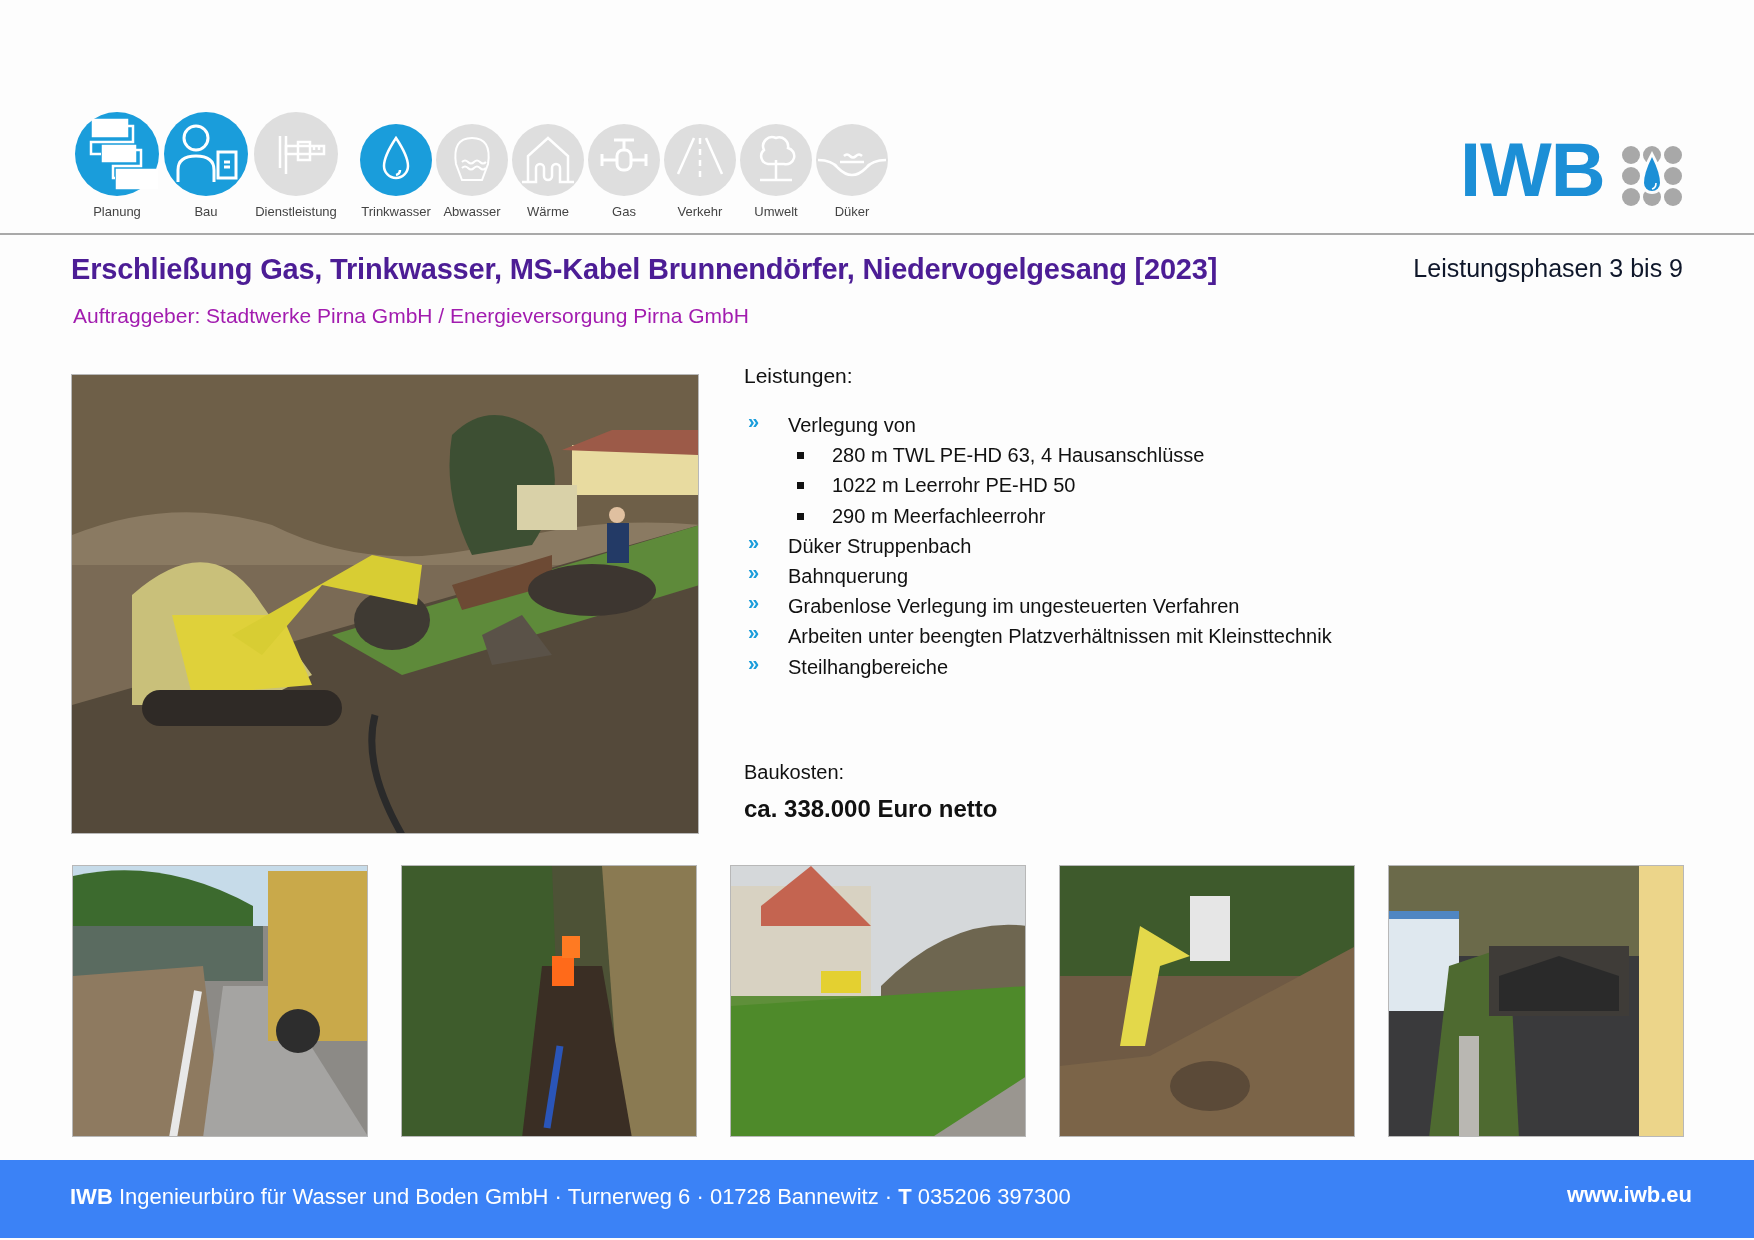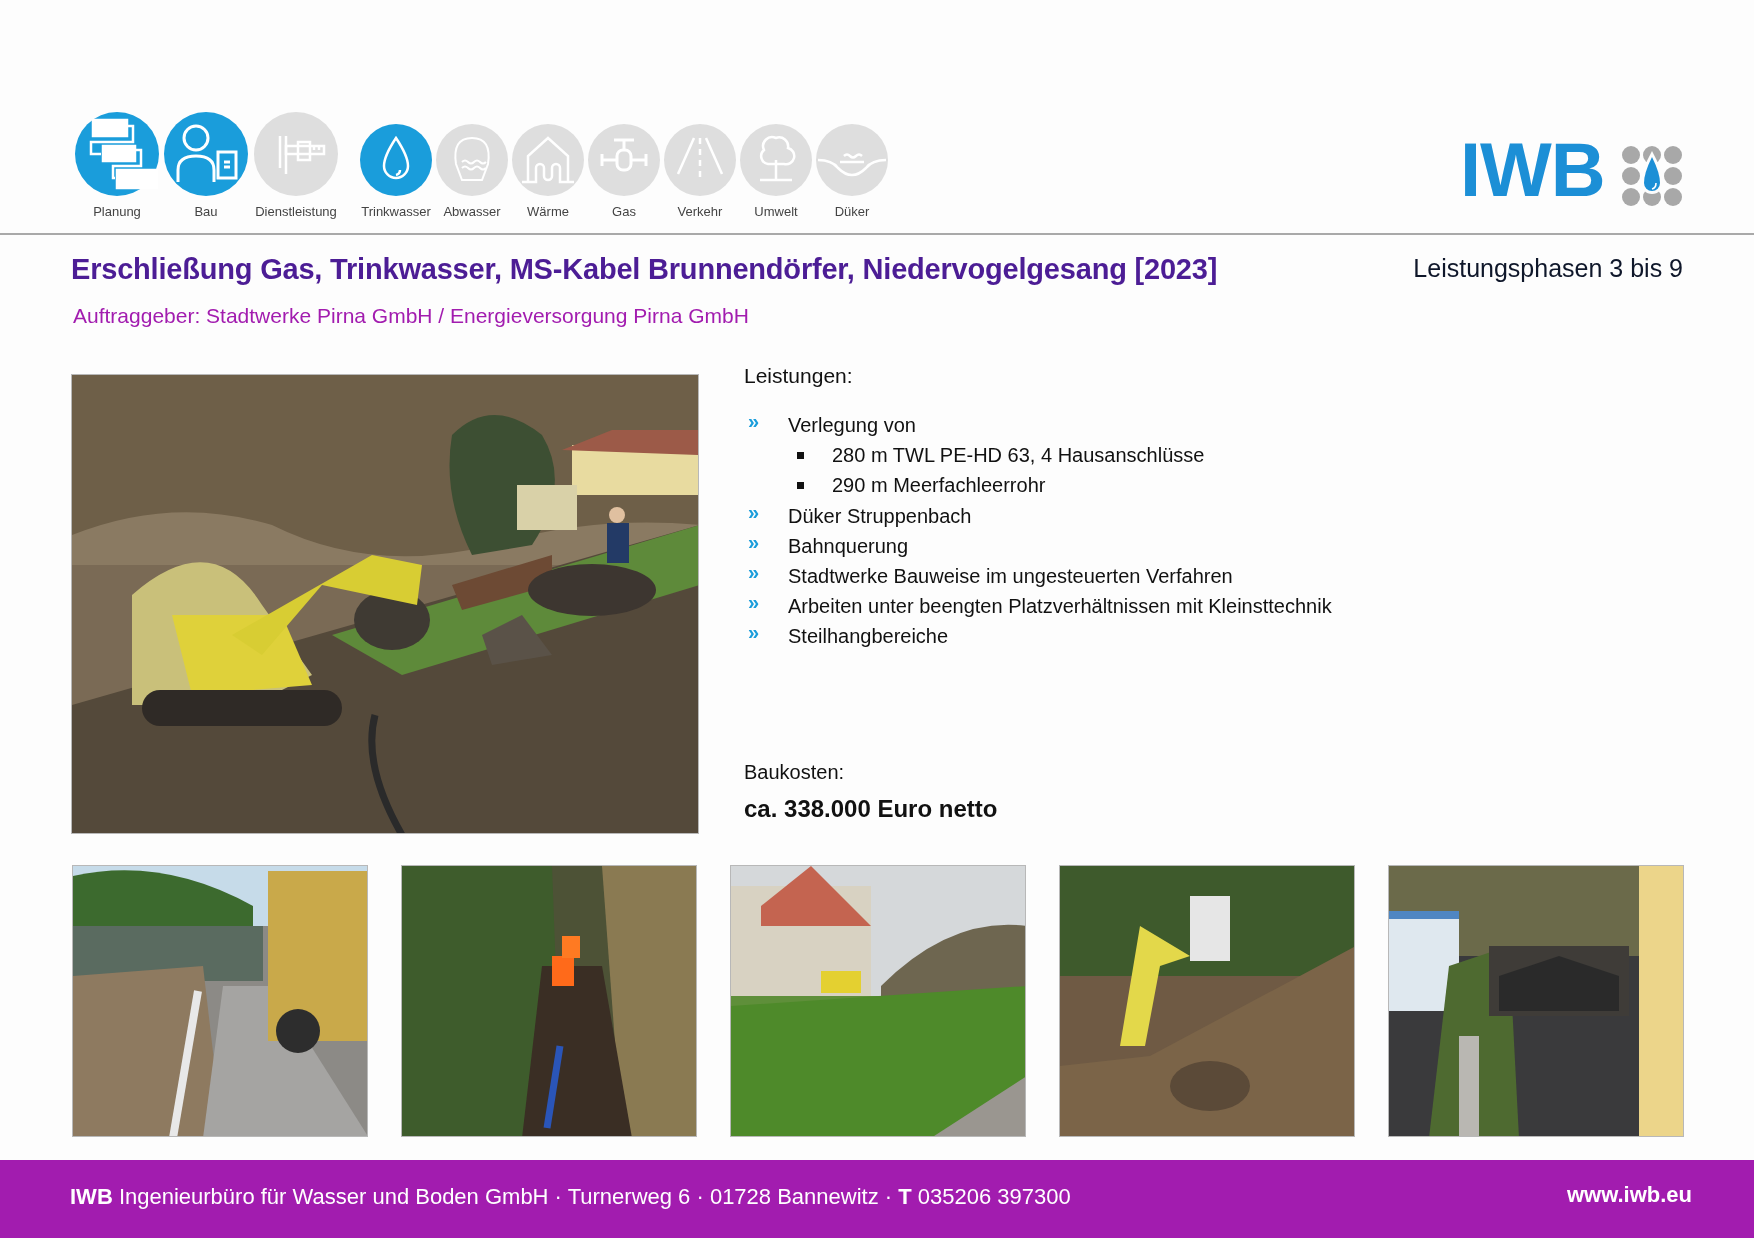--- a/index.html
+++ b/index.html
@@ -33,21 +33,21 @@
   .leist-h { position: absolute; left: 744px; top: 364px; font-size: 21px; }
   .list { position: absolute; left: 744px; top: 410px; font-size: 20px; line-height: 30.2px; }
   .li { position: relative; white-space: nowrap; }
   .li .chev { position: absolute; left: 4px; top: -4px; color: #1a9ddb; font-size: 20px; font-weight: 700; }
   .li .txt { padding-left: 44px; }
   .sub { padding-left: 88px; position: relative; white-space: nowrap; }
   .sub .sq { position: absolute; left: 53px; top: 12px; width: 7px; height: 7px; background: #111; }
   .cost-h { position: absolute; left: 744px; top: 761px; font-size: 20px; }
   .cost-v { position: absolute; left: 744px; top: 795px; font-size: 24px; font-weight: bold; }
 
-  .footer { position: absolute; left: 0; top: 1160px; width: 1754px; height: 78px; background: #a21caf; }
+  .footer { position: absolute; left: 0; top: 1160px; width: 1754px; height: 78px; background: #3b82f6; }
   .footer .addr { position: absolute; left: 70px; top: 24px; color: #fff; font-size: 22px; white-space: nowrap; }
   .footer .addr b { font-weight: 700; }
   .footer .web { position: absolute; right: 62px; top: 22px; color: #fff; font-size: 22px; font-weight: 700; }
 </style>
 </head>
 <body>
 
 <div class="cat active" style="left:75px; top:112px;">
   <div class="circ" style="width:84px;height:84px;">
     <svg width="84" height="84" viewBox="0 0 84 84">
@@ -219,32 +219,33 @@
   </svg>
 </div>
 
 <div class="leist-h">Leistungen:</div>
 <div class="list">
   <div class="li">
     <span class="chev">»</span>
     <span class="txt">Verlegung von</span>
   </div>
   <div class="sub"><span class="sq"></span><span>280 m TWL PE-HD 63, 4 Hausanschlüsse</span></div>
+  <div class="sub"><span class="sq"></span><span>1022 m Leerrohr PE-HD 50</span></div>
   <div class="sub"><span class="sq"></span><span>290 m Meerfachleerrohr</span></div>
   <div class="li">
     <span class="chev">»</span>
     <span class="txt" style="padding-left:44px;">Düker Struppenbach</span>
   </div>
   <div class="li">
     <span class="chev">»</span>
     <span class="txt">Bahnquerung</span>
   </div>
   <div class="li">
     <span class="chev">»</span>
-    <span class="txt">Stadtwerke Bauweise im ungesteuerten Verfahren</span>
+    <span class="txt">Grabenlose Verlegung im ungesteuerten Verfahren</span>
   </div>
   <div class="li">
     <span class="chev">»</span>
     <span class="txt">Arbeiten unter beengten Platzverhältnissen mit Kleinsttechnik</span>
   </div>
   <div class="li">
     <span class="chev">»</span>
     <span class="txt">Steilhangbereiche</span>
   </div>
 </div>

